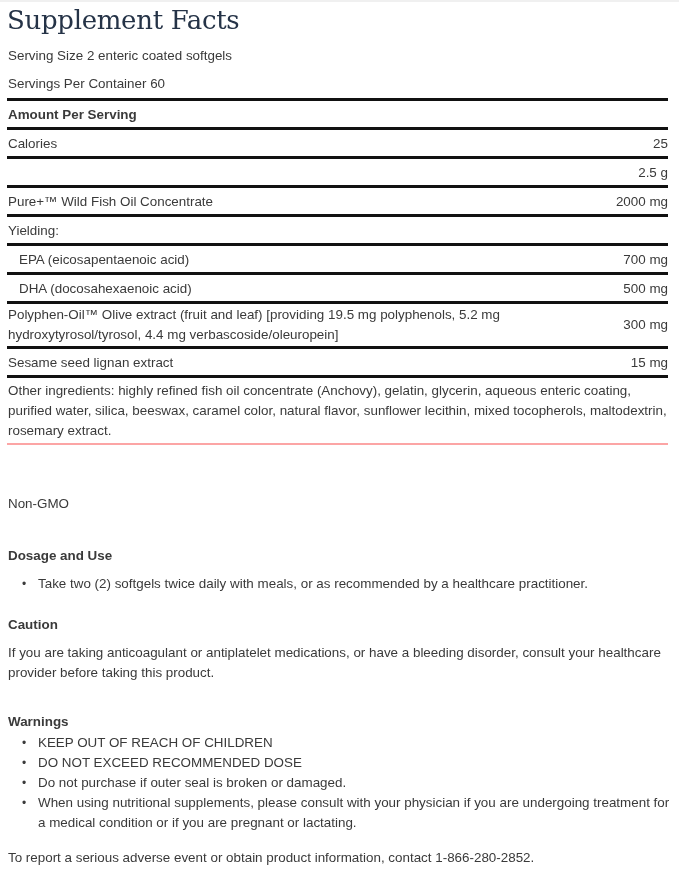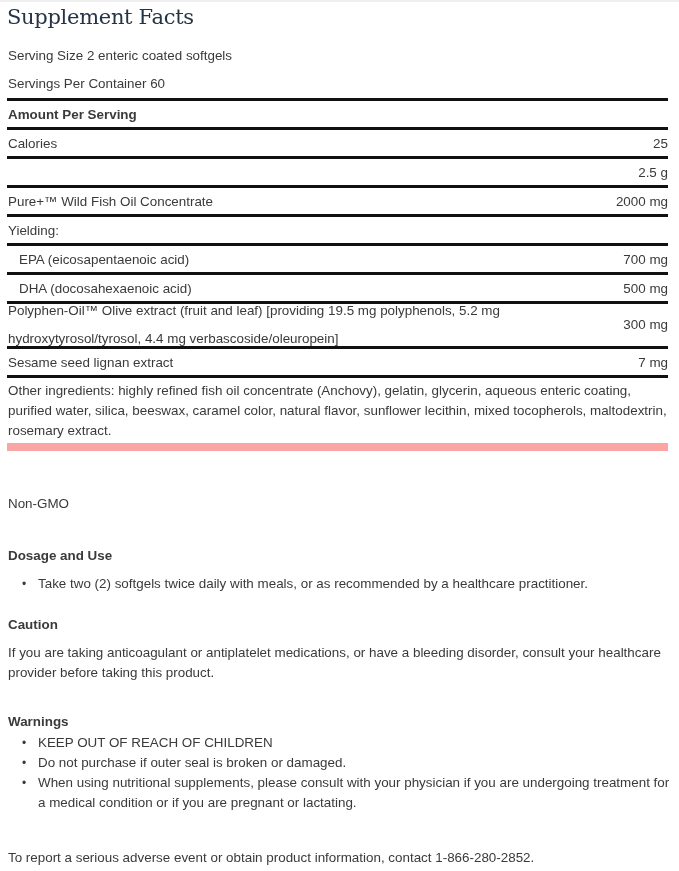--- a/index.html
+++ b/index.html
@@ -20,21 +20,21 @@
       position: absolute;
       left: 0; top: 0;
       width: 679px; height: 2px;
       background: #f0f0f0;
     }
     .title {
       position: absolute;
       left: 7px;
       top: 5px;
       font-family: "DejaVu Serif", serif;
-      font-size: 21px;
+      font-size: 26px;
       color: #253347;
       font-weight: normal;
       letter-spacing: -0.3px;
     }
     .serving {
       position: absolute;
       left: 8px;
       font-size: 13.4px;
       color: #3a3a3a;
     }
@@ -59,27 +59,27 @@
     }
     .row.head {
       font-weight: bold;
       color: #3a3a3a;
     }
     .row .label { flex: 1; }
     .row .value { text-align: right; white-space: nowrap; }
     .row.indent .label { padding-left: 11px; }
     .row.tall {
       height: 42px;
-      line-height: 28px;
+      line-height: 20px;
     }
     .row.tall .label { padding-right: 80px; }
     .other {
       padding: 3px 0 2px 1px;
       line-height: 20px;
-      border-bottom: 8px solid #fca5a5;
+      border-bottom: 2px solid #fca5a5;
     }
     .notes {
       position: absolute;
       left: 8px;
       top: 494px;
       width: 662px;
       line-height: 20px;
     }
     .section-head {
       position: absolute;
@@ -151,37 +151,38 @@
   <div class="row indent">
     <span class="label">DHA (docosahexaenoic acid)</span>
     <span class="value">500 mg</span>
   </div>
   <div class="row tall">
     <span class="label">Polyphen-Oil™ Olive extract (fruit and leaf) [providing 19.5 mg polyphenols, 5.2 mg hydroxytyrosol/tyrosol, 4.4 mg verbascoside/oleuropein]</span>
     <span class="value">300 mg</span>
   </div>
   <div class="row">
     <span class="label">Sesame seed lignan extract</span>
-    <span class="value">7 mg</span>
+    <span class="value">15 mg</span>
   </div>
   <div class="other">Other ingredients: highly refined fish oil concentrate (Anchovy), gelatin, glycerin, aqueous enteric coating, purified water, silica, beeswax, caramel color, natural flavor, sunflower lecithin, mixed tocopherols, maltodextrin, rosemary extract.</div>
 </div>
 
 <div class="notes">
   <div>Non-GMO</div>
 </div>
 
 <div class="section-head" style="top:548px">Dosage and Use</div>
 <ul class="list" style="top:574px">
   <li>Take two (2) softgels twice daily with meals, or as recommended by a healthcare practitioner.</li>
 </ul>
 
 <div class="section-head" style="top:617px">Caution</div>
 <div class="para" style="top:643px">If you are taking anticoagulant or antiplatelet medications, or have a bleeding disorder, consult your healthcare provider before taking this product.</div>
 
 <div class="section-head" style="top:714px">Warnings</div>
 <ul class="list" style="top:733px">
   <li>KEEP OUT OF REACH OF CHILDREN</li>
+  <li>DO NOT EXCEED RECOMMENDED DOSE</li>
   <li>Do not purchase if outer seal is broken or damaged.</li>
   <li>When using nutritional supplements, please consult with your physician if you are undergoing treatment for a medical condition or if you are pregnant or lactating.</li>
 </ul>
 
 <div class="para" style="top:848px">To report a serious adverse event or obtain product information, contact 1-866-280-2852.</div>
 
 </body></html>

